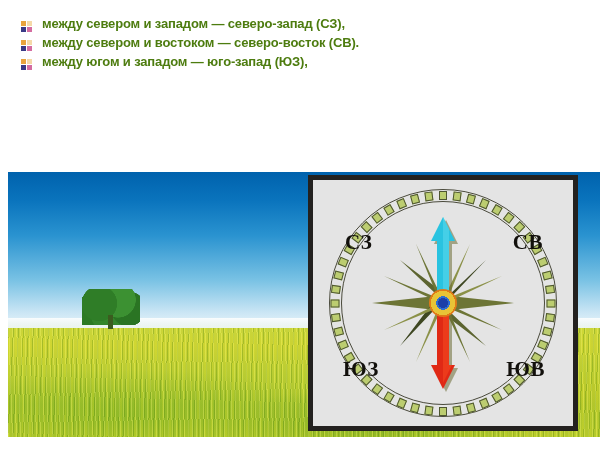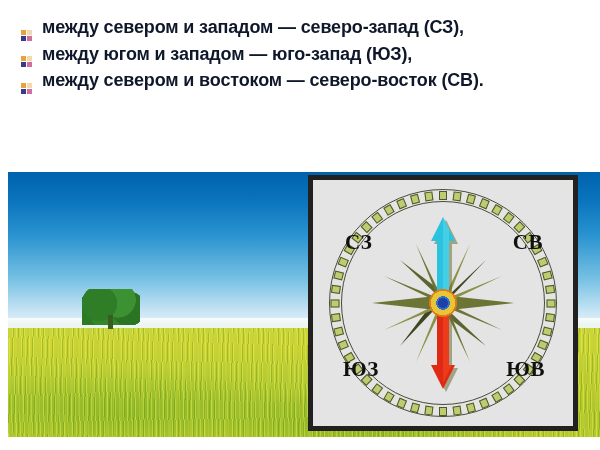--- a/index.html
+++ b/index.html
@@ -39,24 +39,24 @@
     display: block;
     text-align: left;
   }
   .bullet-list {
     list-style: none;
     margin: 2px 0 0 0;
     padding: 0;
   }
   .bullet-item {
     display: flex;
-    align-items: flex-end;
-    font-size: 18px;
+    align-items: center;
+    font-size: 13px;
     font-weight: bold;
-    color: #0f172a;
+    color: #4d7c0f;
     line-height: 1.48;
     letter-spacing: -0.15px;
     padding-left: 5px;
   }
   .bullet-glyph {
     flex: 0 0 auto;
     width: 11px;
     height: 11px;
     position: relative;
     margin: 5px 10px 0 0;
@@ -249,31 +249,31 @@
       <span class="bullet-text">между севером и западом — северо-запад (СЗ),</span>
     </li>
 
     <li class="bullet-item">
       <span class="bullet-glyph">
         <i></i>
           <i></i>
           <i></i>
           <i></i>
       </span>
-      <span class="bullet-text">между югом и западом — юго-запад (ЮЗ),</span>
+      <span class="bullet-text">между севером и востоком — северо-восток (СВ).</span>
     </li>
 
     <li class="bullet-item">
       <span class="bullet-glyph">
         <i></i>
           <i></i>
           <i></i>
           <i></i>
       </span>
-      <span class="bullet-text">между севером и востоком — северо-восток (СВ).</span>
+      <span class="bullet-text">между югом и западом — юго-запад (ЮЗ),</span>
     </li>
 
 
   </ul>
 </div>
 
 <div class="photo">
   <div class="sky"></div>
   <div class="field"></div>
   <div class="horizon-haze"></div>

